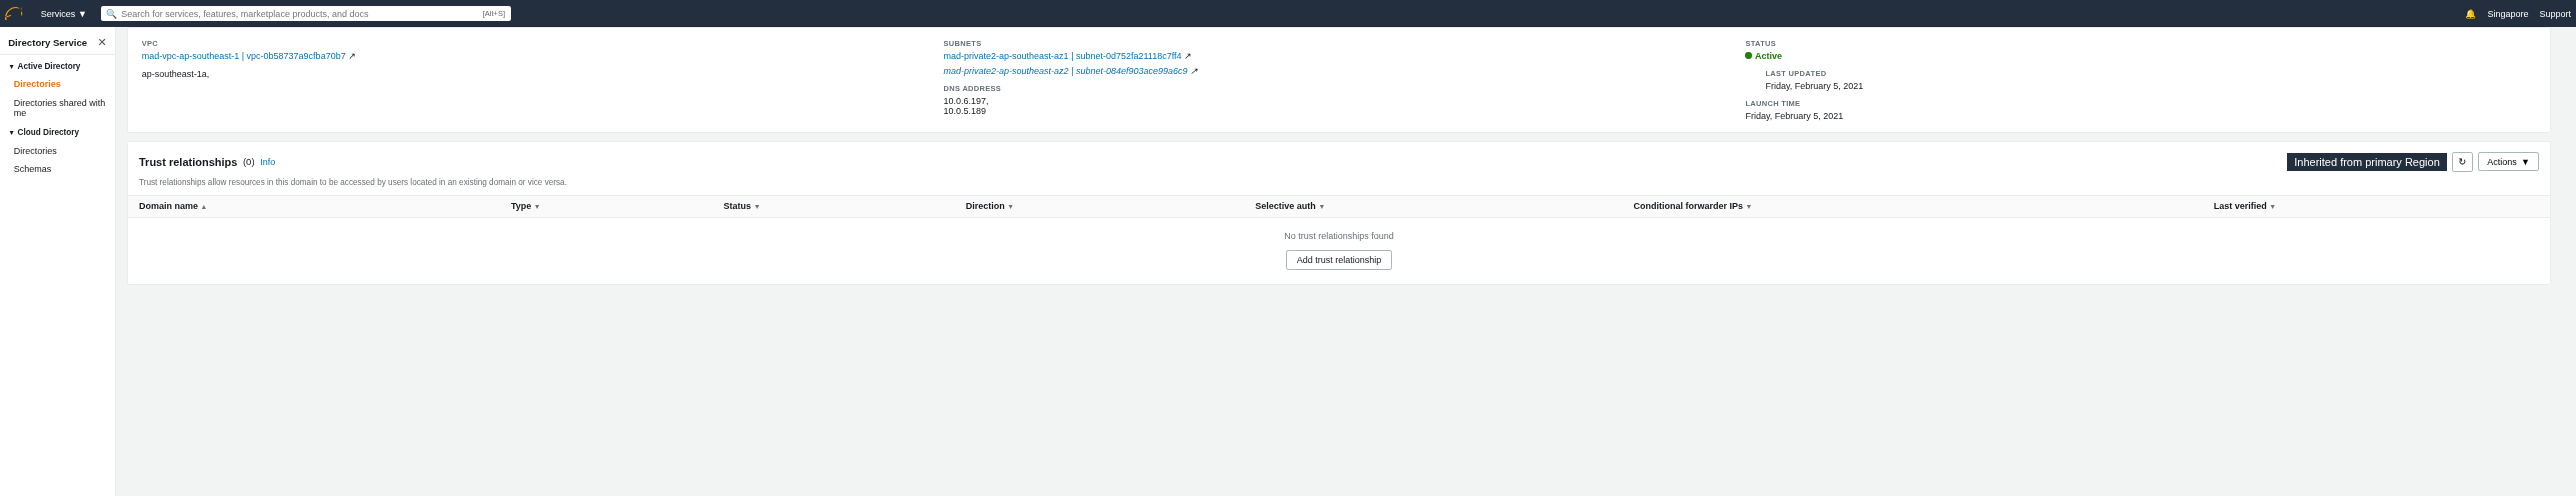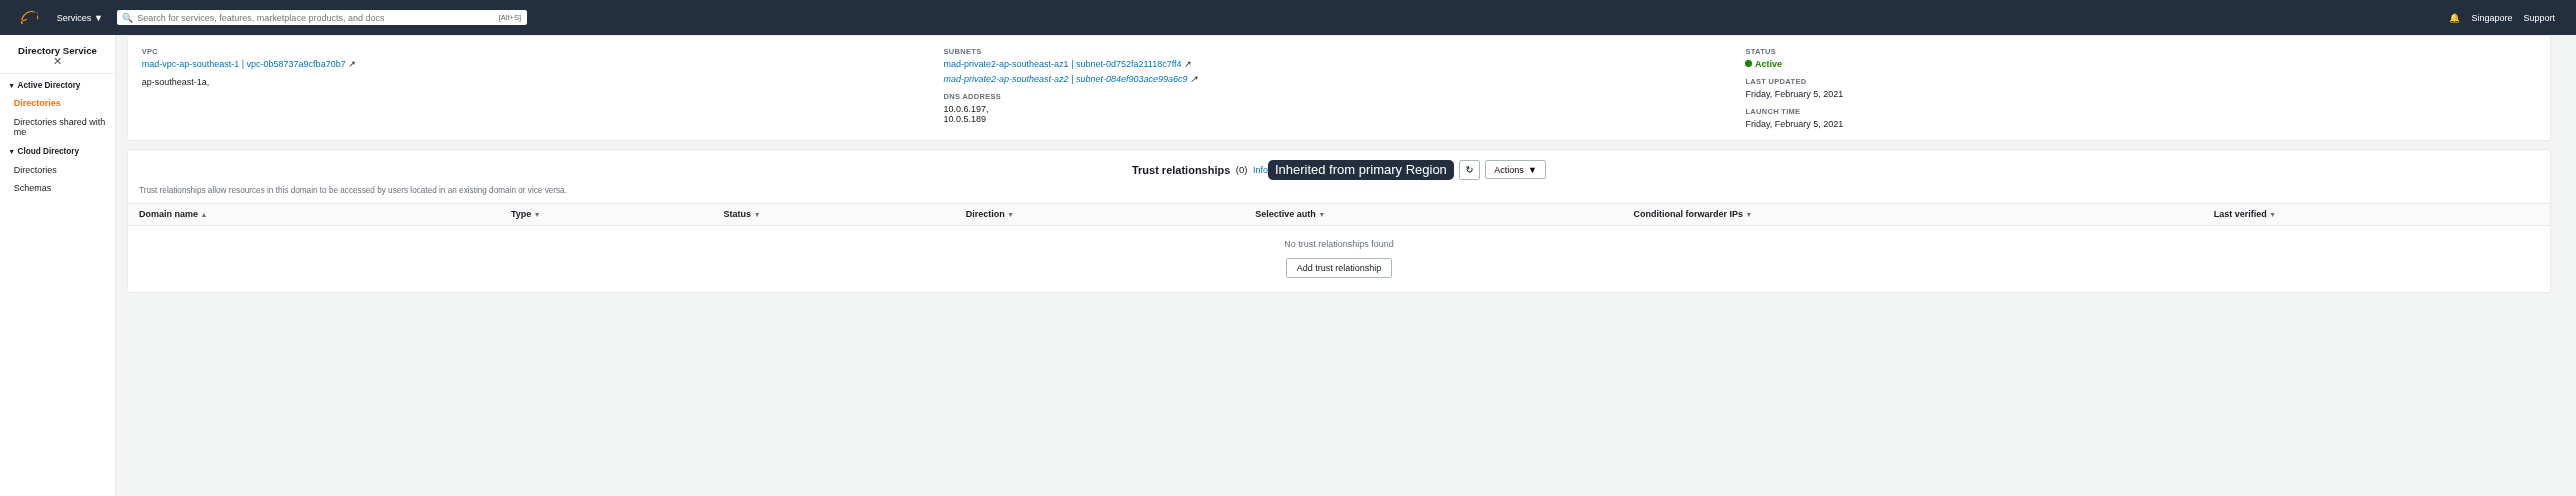--- a/index.html
+++ b/index.html
@@ -3,22 +3,22 @@
   <meta charset="utf-8">
   <style>
     * { box-sizing: border-box; margin: 0; padding: 0; }
     body { font-family: "Amazon Ember", "Helvetica Neue", Arial, sans-serif; font-size: 9px; background: #f2f3f3; color: #16191f; }
 
     
     .top-nav {
       display: flex;
       align-items: center;
       background: #232f3e;
-      height: 35px;
-      padding: 0 21px;
+      height: 27px;
+      padding: 0 5px;
       gap: 8.2px;
     }
     .top-nav .aws-logo {
       color: #ff9900;
       font-weight: bold;
       font-size: 11px;
       display: flex;
       align-items: center;
       gap: 2.7px;
     }
@@ -77,21 +77,20 @@
       padding: 0;
       overflow-y: auto;
       flex-shrink: 0;
     }
     .sidebar-header {
       display: flex;
       align-items: center;
       justify-content: space-between;
       padding: 9.6px 8.2px 6.8px;
       border-bottom: 0.7px solid #e9ebed;
-      flex-direction: column;
     }
     .sidebar-header .title {
       font-size: 9.6px;
       font-weight: 700;
       color: #16191f;
     }
     .sidebar-header .close-btn {
       background: none;
       border: none;
       cursor: pointer;
@@ -183,21 +182,21 @@
     
     .trust-panel {
       background: #fff;
       border: 0.7px solid #e9ebed;
       border-radius: 2.7px;
       margin: 0;
     }
     .trust-panel-header {
       display: flex;
       align-items: center;
-      justify-content: center;
+      justify-content: space-between;
       padding: 9.6px 11px 5.5px;
     }
     .trust-panel-header .title-area {
       display: flex;
       align-items: center;
       gap: 5.5px;
     }
     .trust-panel-header h3 {
       font-size: 11px;
       font-weight: 700;
@@ -217,23 +216,23 @@
 
     .trust-panel-header .actions-area {
       display: flex;
       align-items: center;
       gap: 5.5px;
     }
 
     .inherited-badge {
       background: #232f3e;
       color: #fff;
-      font-size: 13px;
+      font-size: 11px;
       padding: 2.7px 6.8px;
-      border-radius: 5px;
+      border-radius: 0;
     }
 
     .icon-btn {
       background: #fff;
       border: 0.7px solid #aab7b8;
       border-radius: 2.1px;
       width: 20.5px;
       height: 20.5px;
       display: flex;
       align-items: center;
@@ -405,21 +404,21 @@
           </div>
 
           <div>
             <div class="info-section">
               <label>Status</label>
               <div class="status-active">
                 <span class="status-dot"></span>
                 <span>Active</span>
               </div>
             </div>
-            <div class="info-section" style="margin-top:8.2px;">
+            <div class="info-section" style="margin-top:8.2px;margin-left:20px;">
               <label>Last updated</label>
               <div class="value">Friday, February 5, 2021</div>
             </div>
             <div class="info-section" style="margin-top:8.2px;">
               <label>Launch time</label>
               <div class="value">Friday, February 5, 2021</div>
             </div>
           </div>
         </div>
       </div>

